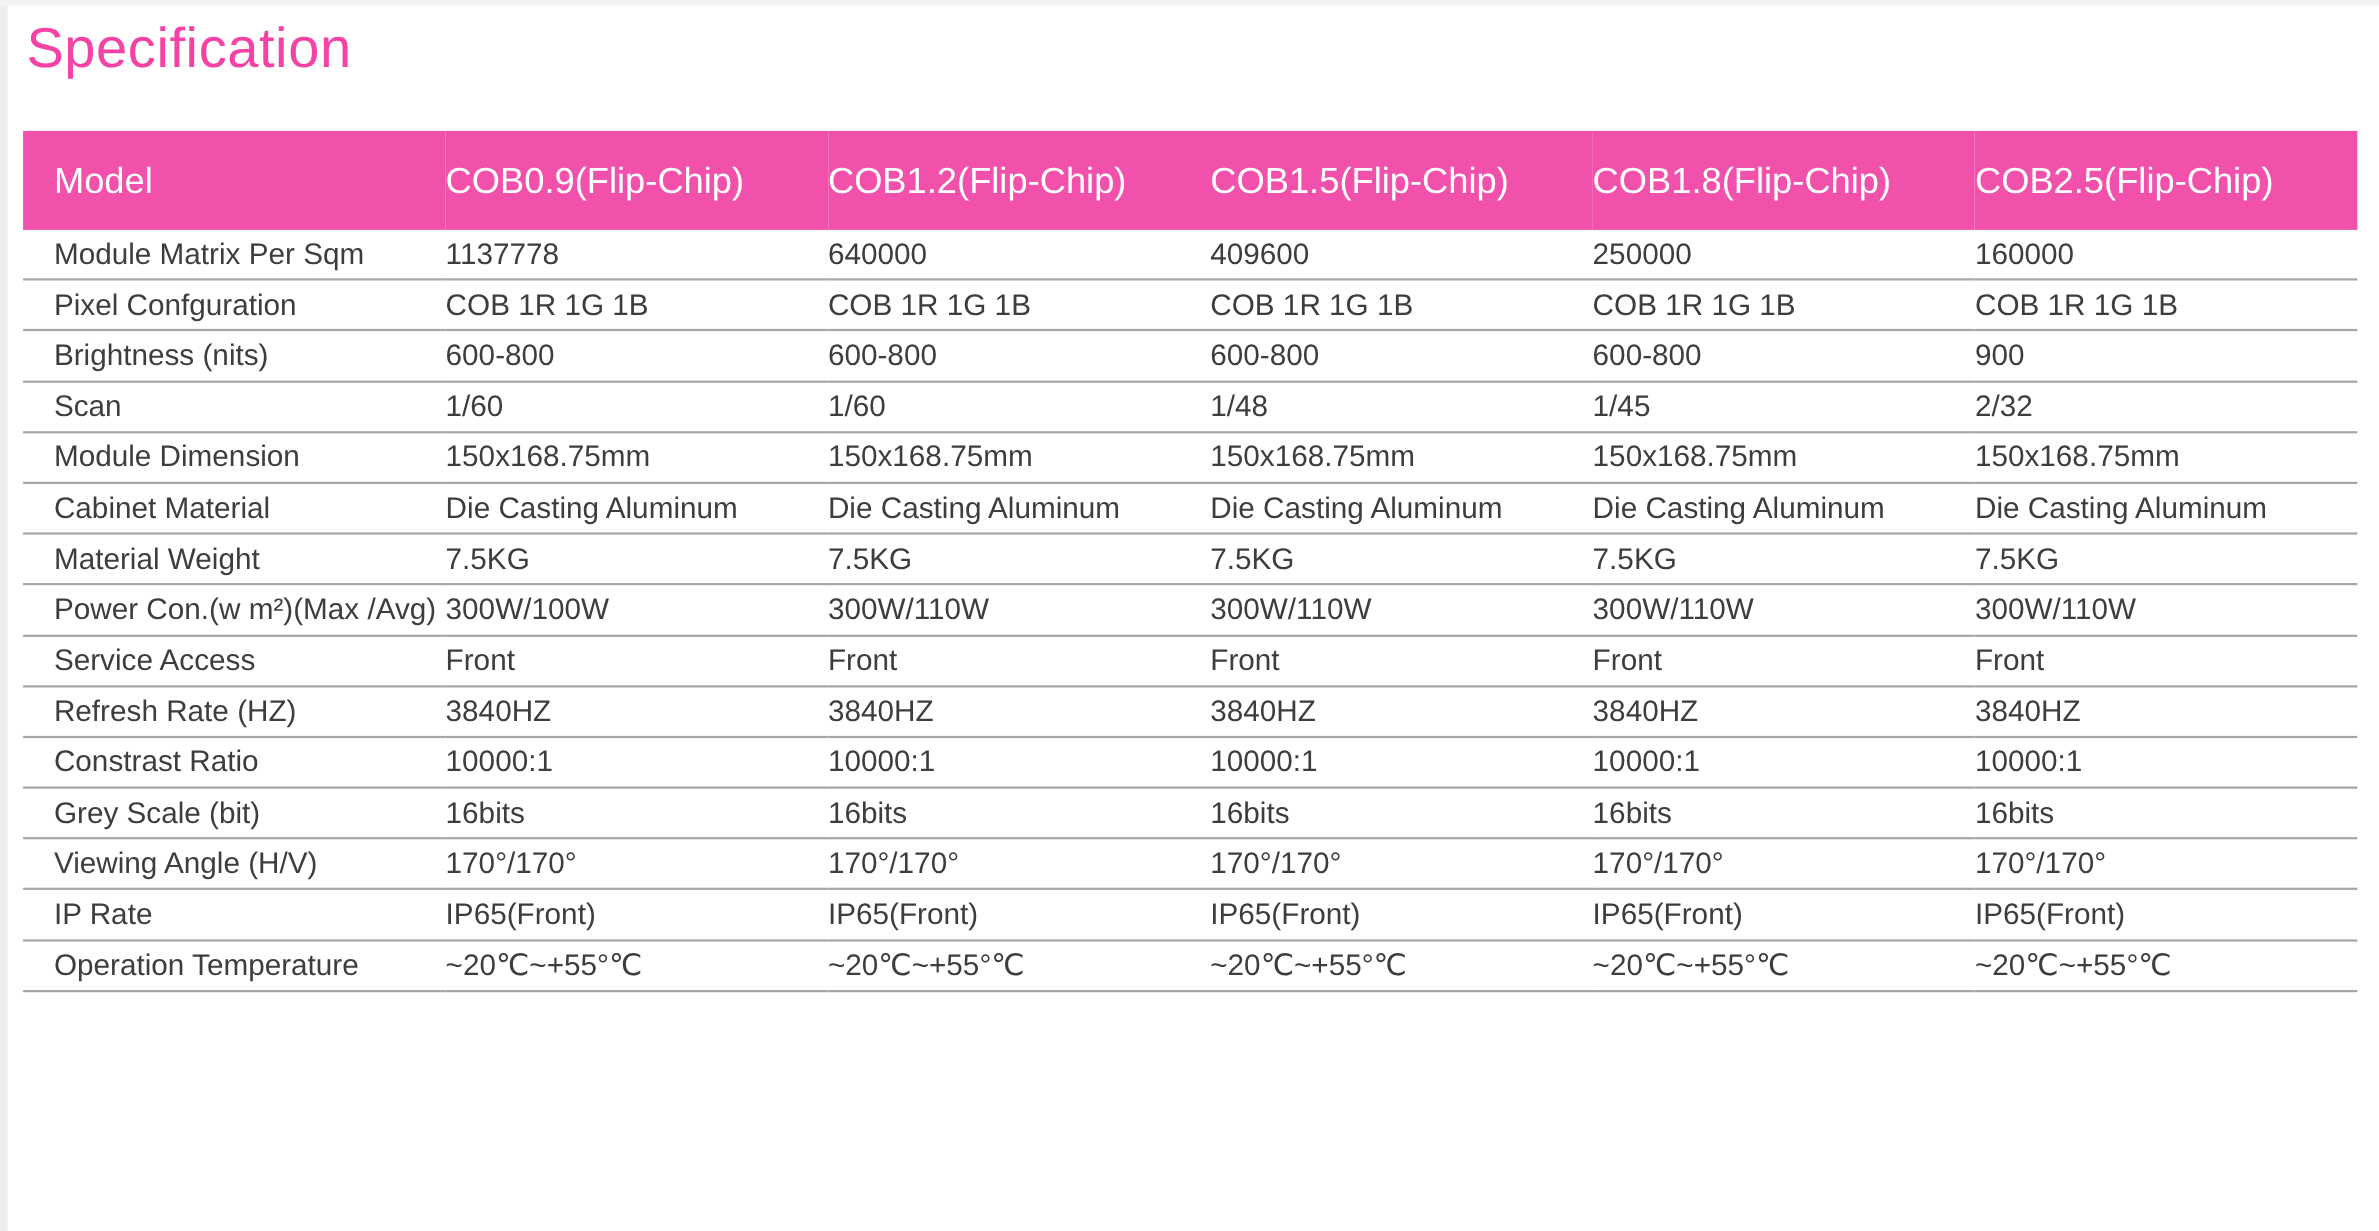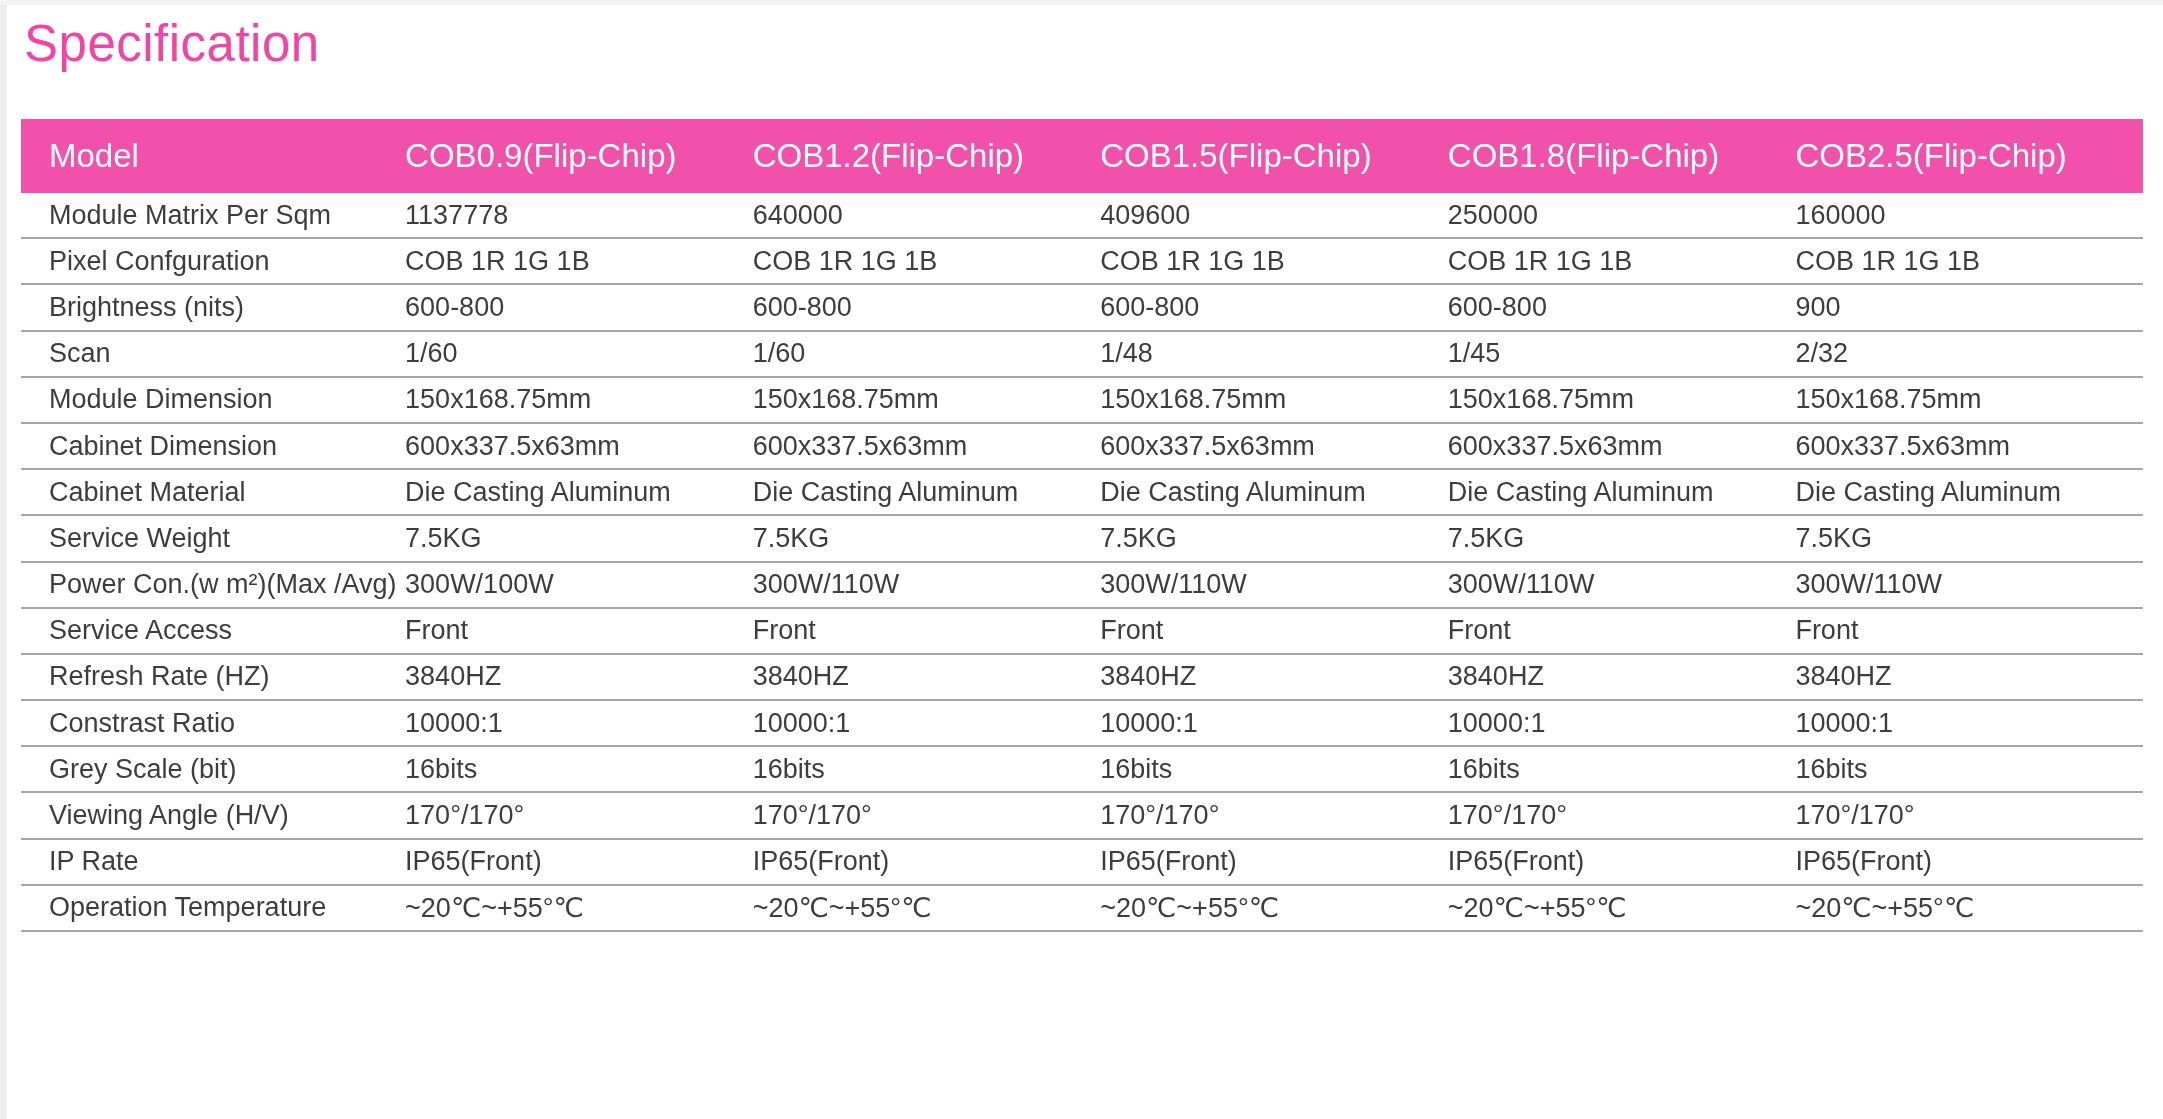--- a/index.html
+++ b/index.html
@@ -44,21 +44,21 @@
     table-layout: fixed;
   }
   table.spec col.c-label  { width: 18.1%; }
   table.spec col.c-model  { width: 16.38%; }
   table.spec thead th {
     background: var(--accent, #f150ab);
     color: #ffffff;
     font-size: 33px;
     font-weight: 400;
     text-align: left;
-    height: 74px;
+    height: 90px;
     vertical-align: middle;
     padding: 0;
   }
   table.spec thead th:first-child { padding-left: 28px; }
   table.spec tbody td {
     height: 44.2px;
     vertical-align: middle;
     font-size: 27px;
     color: #3d3d3d;
     border-bottom: 2px solid #a6a6a6;
@@ -130,37 +130,29 @@
       </tr>
       <tr>
         <td class="label">Module Dimension</td>
         <td>150x168.75mm</td>
         <td>150x168.75mm</td>
         <td>150x168.75mm</td>
         <td>150x168.75mm</td>
         <td>150x168.75mm</td>
       </tr>
       <tr>
-        <td class="label">Cabinet Dimension</td>
-        <td>600x337.5x63mm</td>
-        <td>600x337.5x63mm</td>
-        <td>600x337.5x63mm</td>
-        <td>600x337.5x63mm</td>
-        <td>600x337.5x63mm</td>
-      </tr>
-      <tr>
         <td class="label">Cabinet Material</td>
         <td>Die Casting Aluminum</td>
         <td>Die Casting Aluminum</td>
         <td>Die Casting Aluminum</td>
         <td>Die Casting Aluminum</td>
         <td>Die Casting Aluminum</td>
       </tr>
       <tr>
-        <td class="label">Service Weight</td>
+        <td class="label">Material Weight</td>
         <td>7.5KG</td>
         <td>7.5KG</td>
         <td>7.5KG</td>
         <td>7.5KG</td>
         <td>7.5KG</td>
       </tr>
       <tr>
         <td class="label">Power Con.(w m²)(Max /Avg)</td>
         <td>300W/100W</td>
         <td>300W/110W</td>

